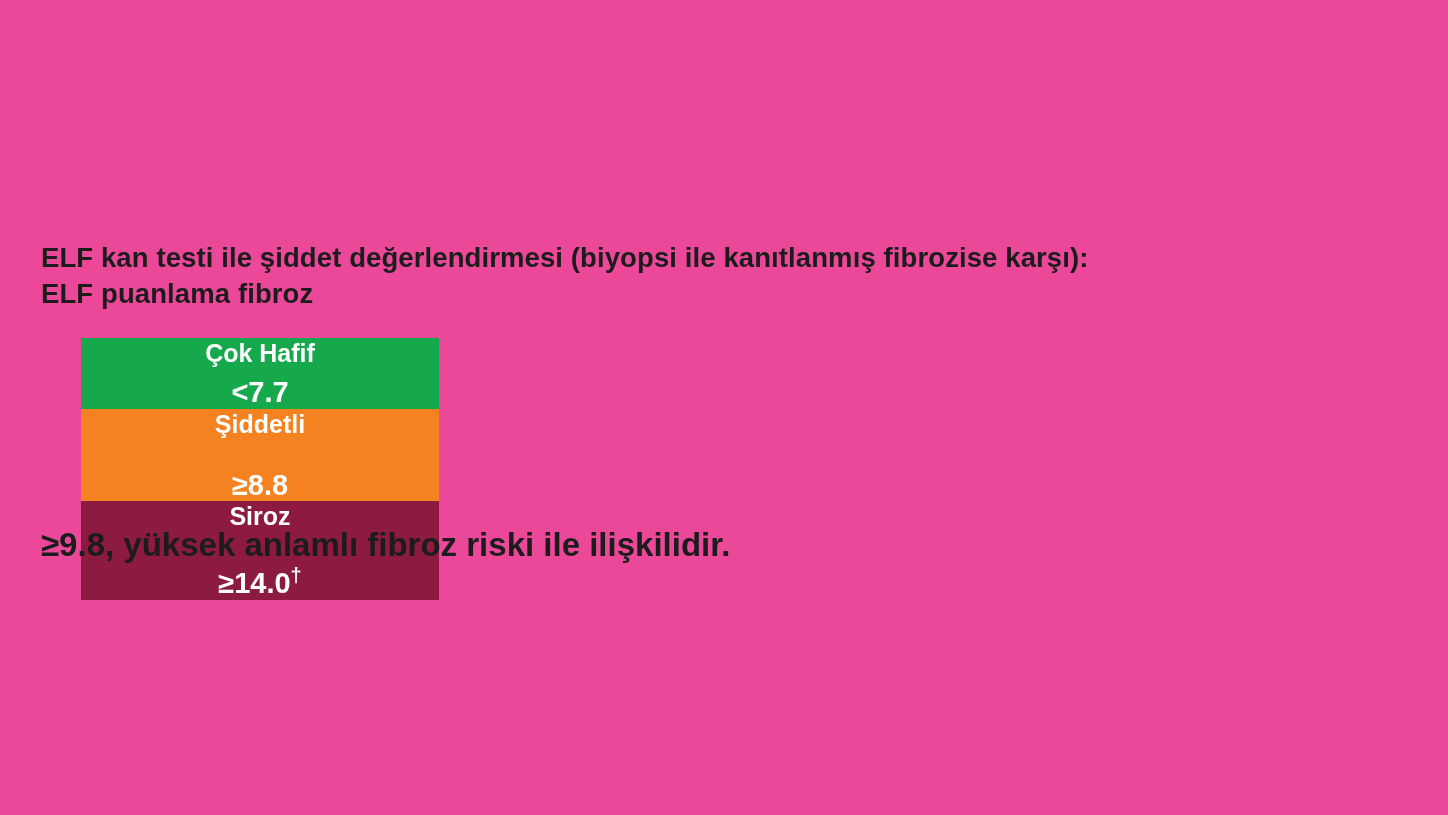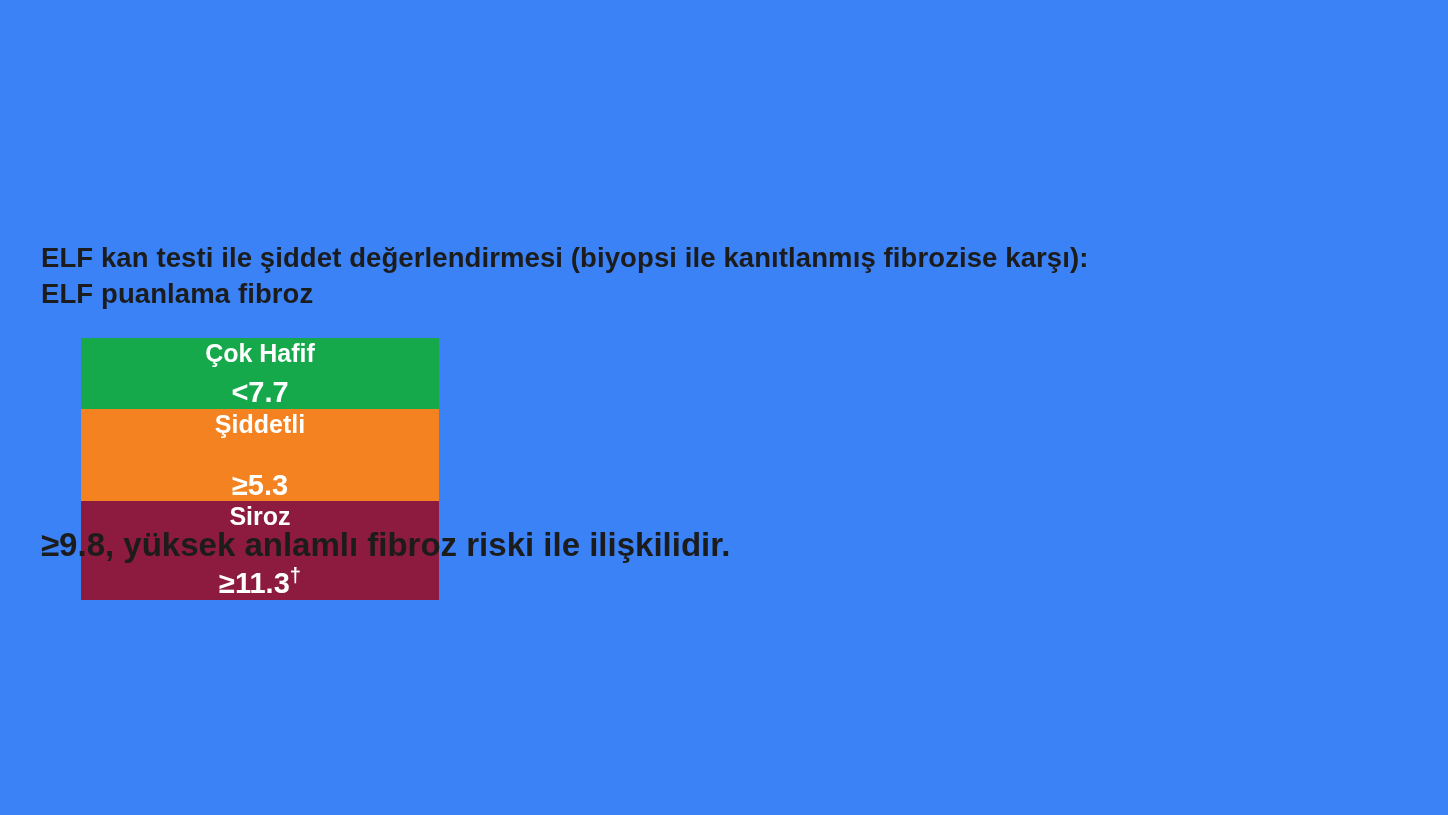--- a/index.html
+++ b/index.html
@@ -15,21 +15,21 @@
     position: relative;
     overflow: hidden;
   }
 
   .slide {
     position: absolute;
     left: 0;
     top: 0;
     width: 1448px;
     height: 815px;
-    background: #3b82f6;
+    background: #ec4899;
   }
 
   .title-block {
     position: absolute;
     left: 41px;
     top: 240px;
     width: 1320px;
   }
   .title-line {
     font-size: 27.5px;
@@ -103,25 +103,25 @@
   <div class="scale">
 
     <div class="band" style="background:#16a94b; width:25%;">
       <div class="band-label">Çok Hafif</div>
       <div class="band-range"><span>&lt;7.7</span><span class="dagger"></span></div>
     </div>
 
 
     <div class="band" style="background:#f58220; width:25%;gap:22px;">
       <div class="band-label">Şiddetli</div>
-      <div class="band-range"><span>≥5.3</span><span class="dagger"></span></div>
+      <div class="band-range"><span>≥8.8</span><span class="dagger"></span></div>
     </div>
 
     <div class="band" style="background:#8c1b3f; width:25%;gap:28px;">
       <div class="band-label">Siroz</div>
-      <div class="band-range"><span>≥11.3</span><span class="dagger">†</span></div>
+      <div class="band-range"><span>≥14.0</span><span class="dagger">†</span></div>
     </div>
 
   </div>
 
   <div class="footnote">≥9.8, yüksek anlamlı fibroz riski ile ilişkilidir.</div>
 
 </div>
 
 </body></html>

